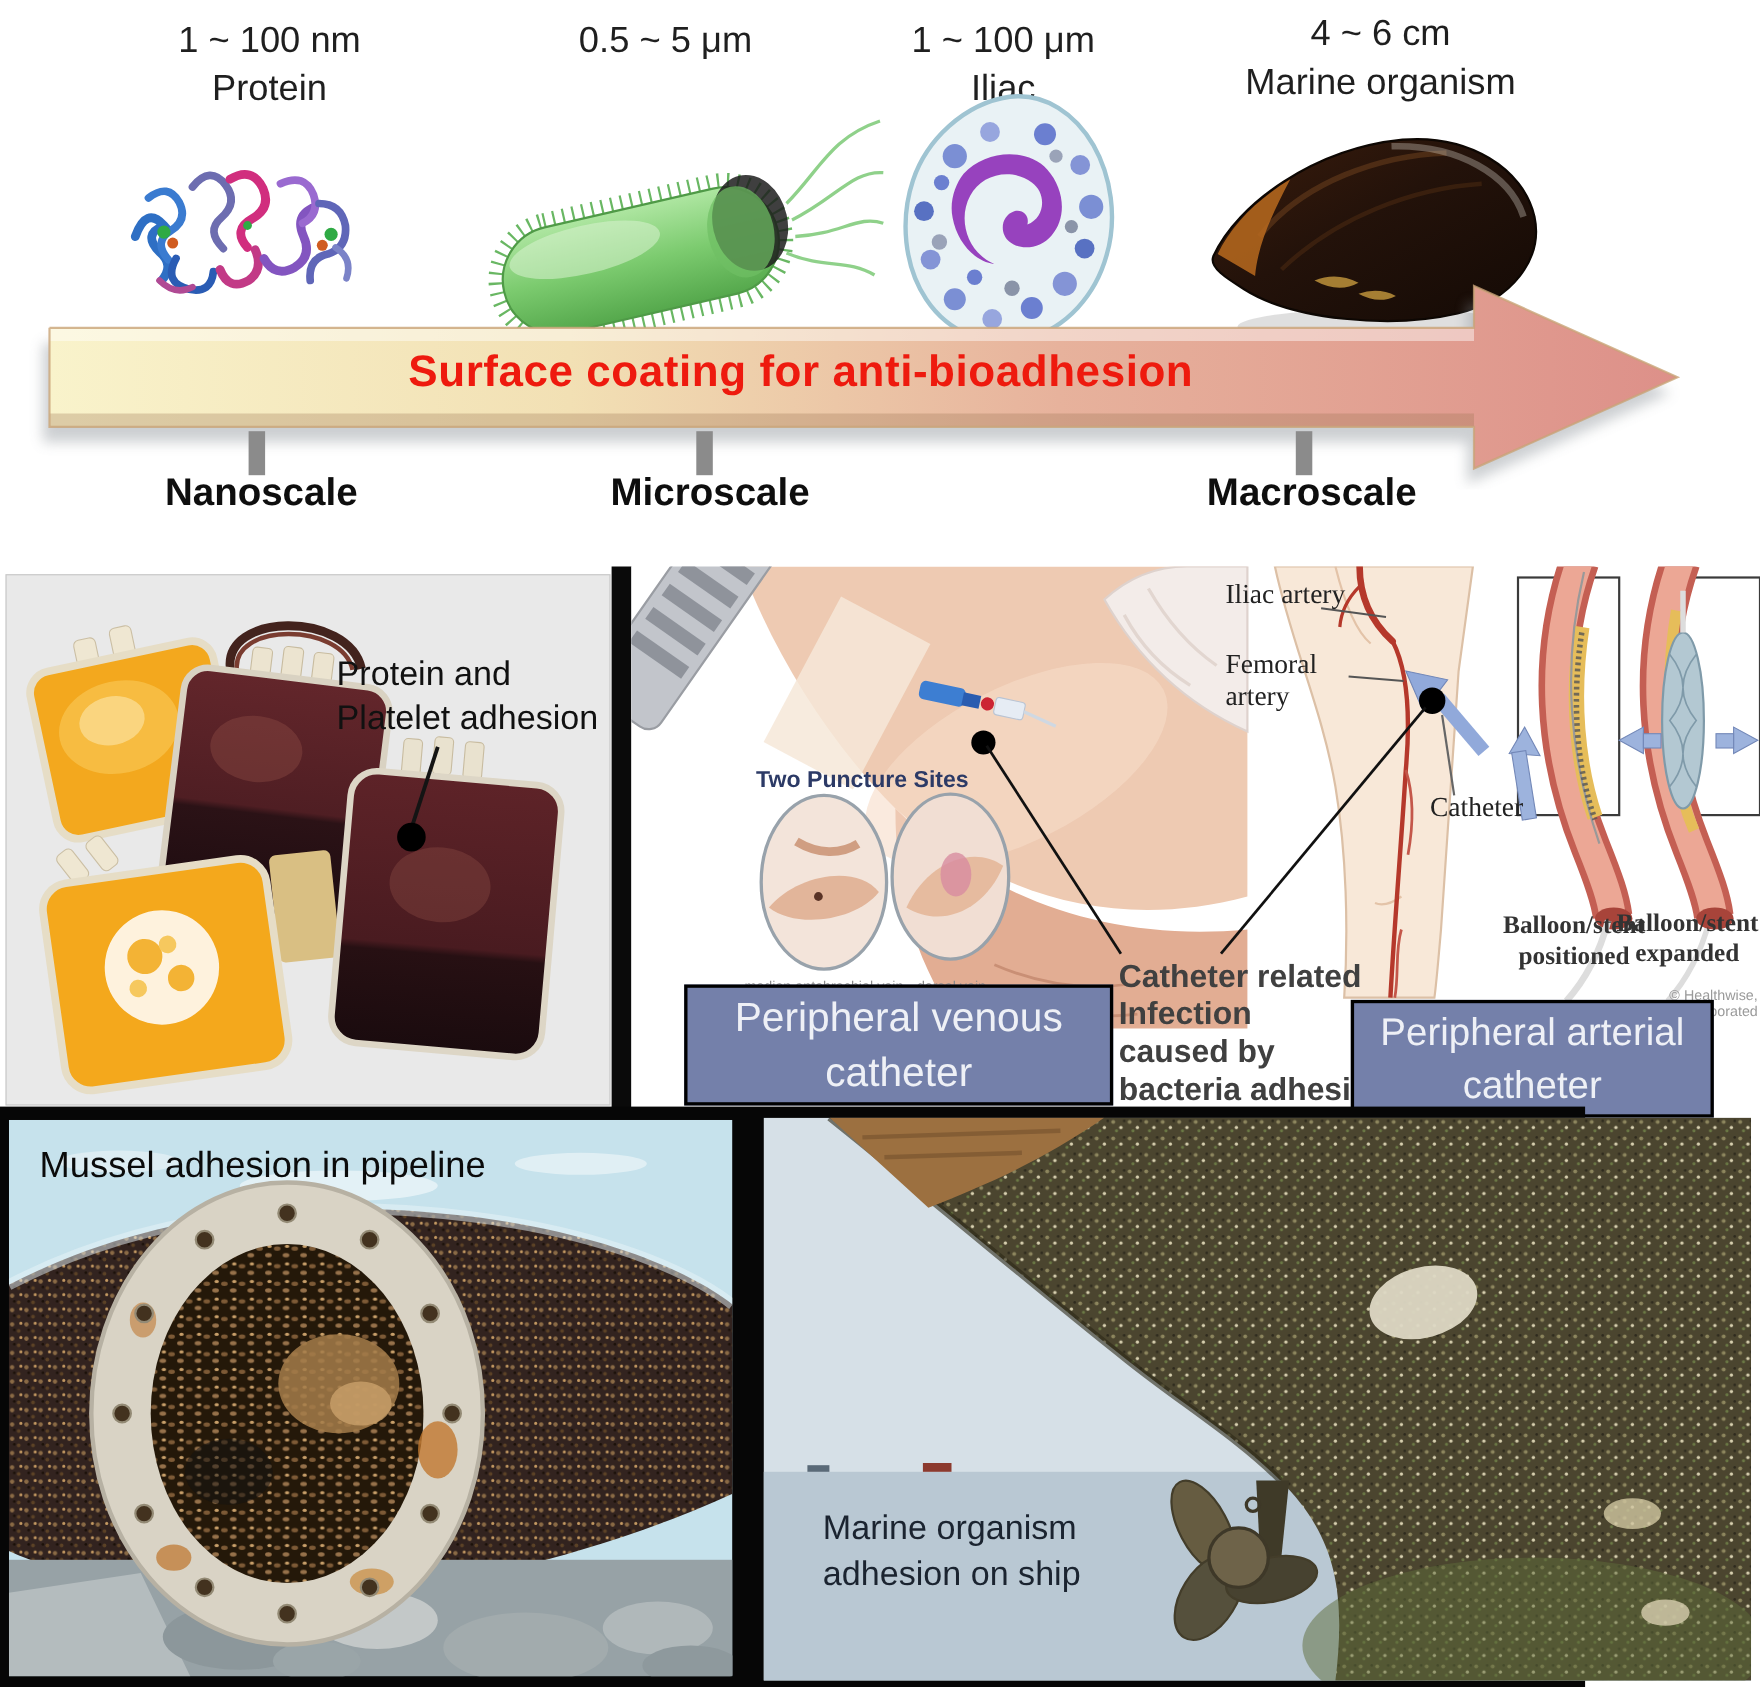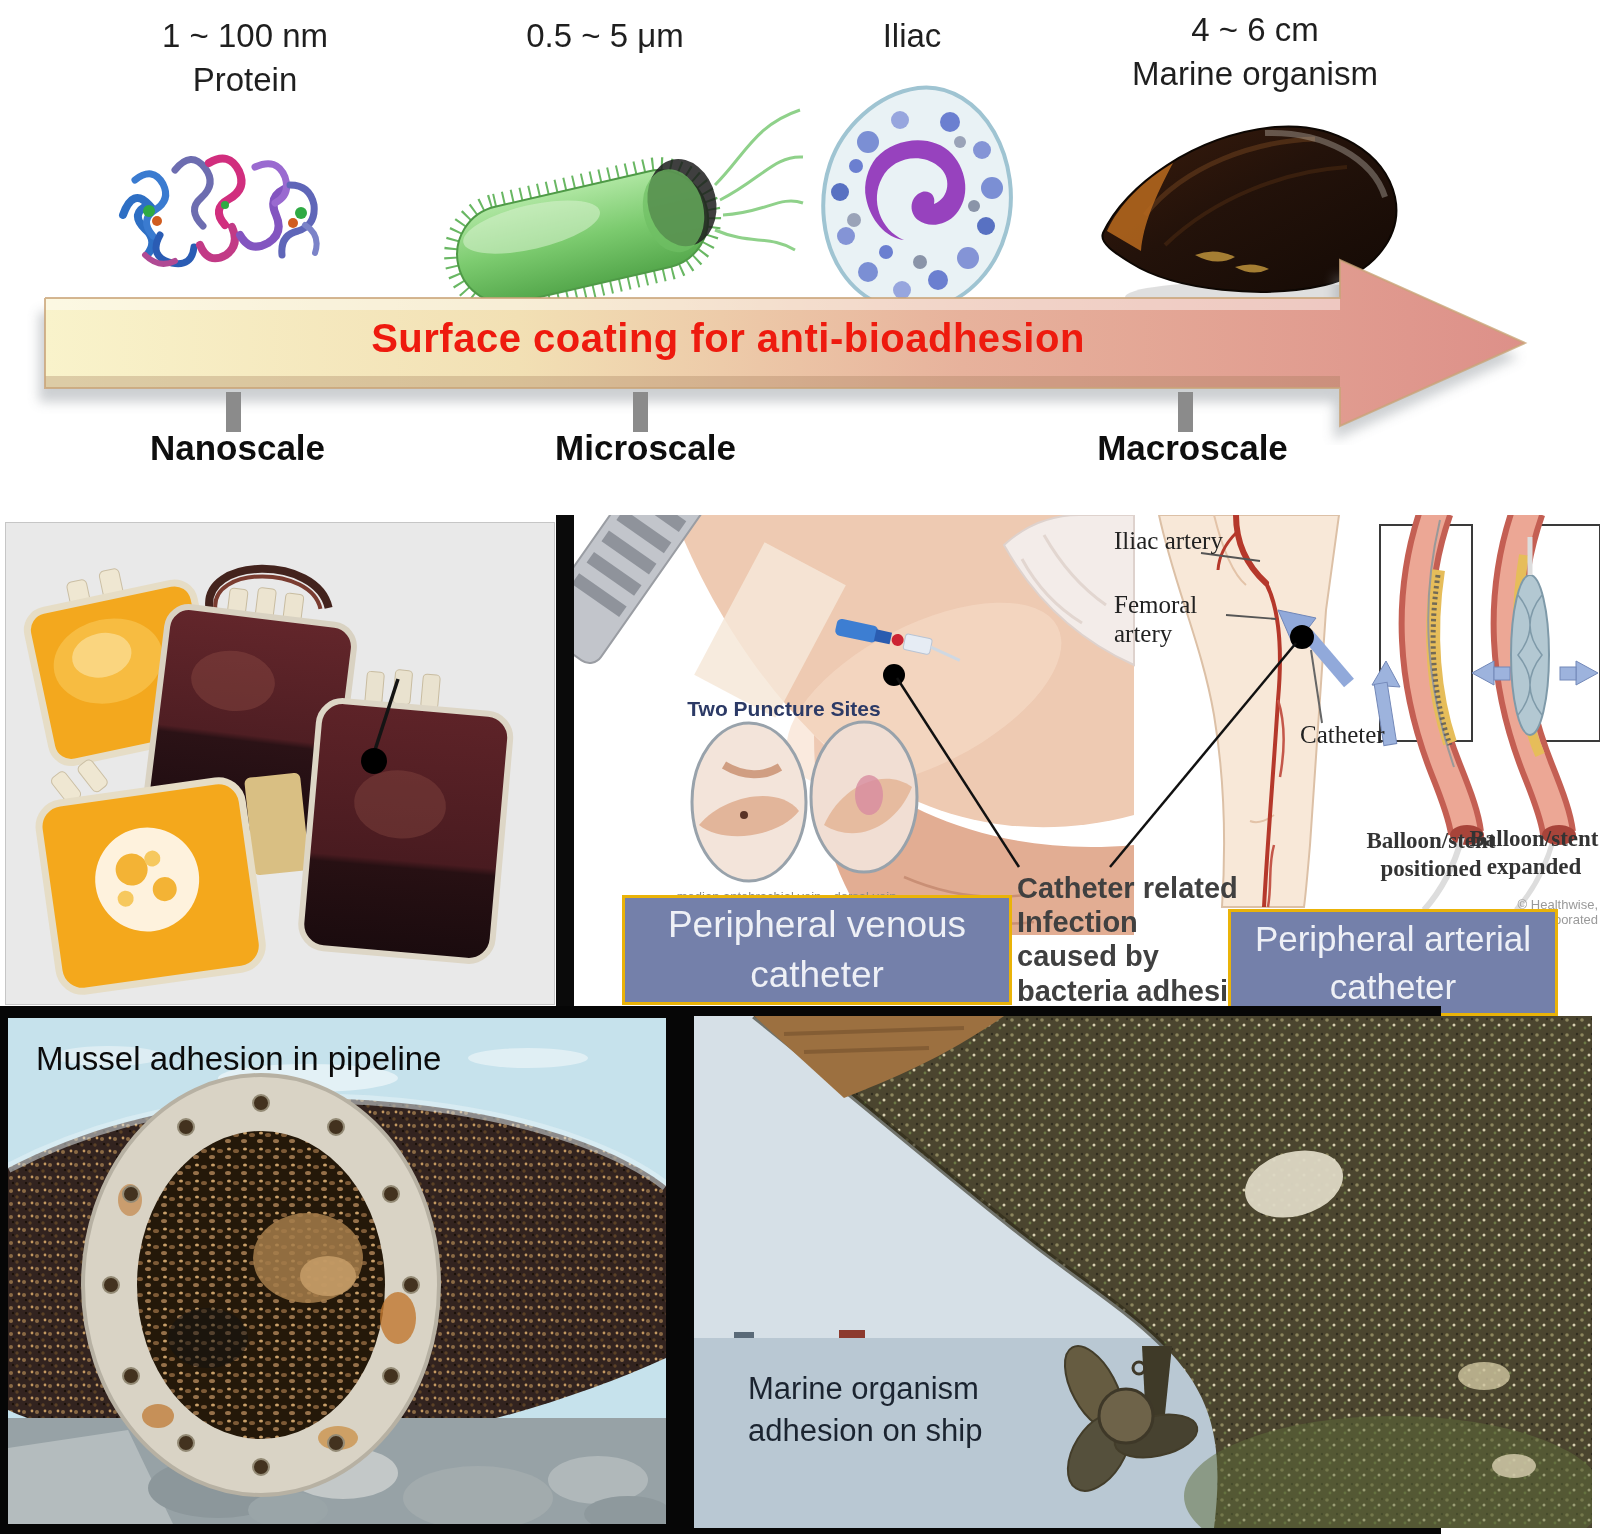--- a/index.html
+++ b/index.html
@@ -20,21 +20,21 @@
   .catheter-panel{position:absolute;left:574px;top:515px;width:1026px;height:492px;background:#ffffff;}
   .inset-title{position:absolute;left:95px;top:182px;width:230px;text-align:center;
                font-size:21px;font-weight:600;color:#2c3a66;}
   .inset-caption{position:absolute;font-size:13px;color:#8a8a8a;text-align:center;}
   .serif-label{position:absolute;font-family:"Liberation Serif",serif;font-size:25px;line-height:1.15;color:#222;}
   .stent-label{position:absolute;font-family:"Liberation Serif",serif;font-size:23px;line-height:1.22;
                color:#333;text-align:center;font-weight:600;}
   .credit{position:absolute;left:876px;top:382px;width:148px;font-size:13px;color:#9a9a9a;text-align:right;}
   .center-note{position:absolute;left:443px;top:356px;width:250px;font-size:29px;font-weight:600;
                line-height:1.18;color:#404040;}
-  .blue-box{position:absolute;background:#7480aa;border:3px solid #eab308;box-sizing:border-box;
+  .blue-box{position:absolute;background:#7480aa;border:3px solid #000000;box-sizing:border-box;
             color:#eef0f6;text-align:center;display:flex;flex-direction:column;justify-content:center;
             line-height:1.35;}
   .blue-box.venous{left:48px;top:380px;width:390px;height:110px;font-size:37px;}
   .blue-box.arterial{left:654px;top:376px;width:330px;height:107px;font-size:35px;margin-top:18px;}
   
   .bottom-row{position:absolute;left:0;top:1006px;width:1441px;height:528px;background:#060606;}
   .photo{position:absolute;overflow:hidden;}
   .pipe-label{position:absolute;left:28px;top:22px;font-size:33px;font-weight:500;color:#0b0b0b;}
   .ship-label{position:absolute;left:54px;top:352px;font-size:31px;line-height:1.35;color:#1b2430;font-weight:500;}
   .line-block span{display:block;}
@@ -45,20 +45,21 @@
 <div class="figure">
 
   <div class="size-label line-block" style="left:80px;top:14px;width:330px;">
     <span>1 ~ 100 nm</span>
     <span>Protein</span>
   </div>
   <div class="size-label line-block" style="left:440px;top:14px;width:330px;">
     <span>0.5 ~ 5 μm</span>
   </div>
   <div class="size-label line-block" style="left:762px;top:14px;width:300px;">
+    <span>1 ~ 100 μm</span>
     <span>Iliac</span>
   </div>
   <div class="size-label line-block" style="left:1060px;top:8px;width:390px;">
     <span>4 ~ 6 cm</span>
     <span>Marine organism</span>
   </div>
 
   <svg class="abs" style="left:105px;top:125px;" width="240" height="165" viewBox="0 0 240 165">
     <g fill="none" stroke-linecap="round">
       <path d="M18 90 q10 -28 26 -10 q-20 8 -4 24 q14 12 2 26" stroke="#2e6fc4" stroke-width="8"></path>
@@ -229,20 +230,24 @@
         <rect x="348" y="152" width="17" height="34" rx="4" fill="#e9e2cf" stroke="#c8bca0"></rect>
         <rect x="376" y="148" width="17" height="34" rx="4" fill="#e9e2cf" stroke="#c8bca0"></rect>
         <rect x="404" y="150" width="17" height="34" rx="4" fill="#e9e2cf" stroke="#c8bca0"></rect>
         <rect x="304" y="184" width="192" height="248" rx="24" fill="url(#darkBag2)" stroke="#ddd6c6" stroke-width="6"></rect>
         <ellipse cx="392" cy="282" rx="46" ry="34" fill="#8a4a43" opacity=".4"></ellipse>
       </g>
 
       <line x1="392" y1="156" x2="368" y2="230" stroke="#141414" stroke-width="3.5"></line>
       <circle cx="368" cy="238" r="13" fill="#000"></circle>
     </svg>
+    <div class="blood-note line-block">
+      <span>Protein and</span>
+      <span>Platelet adhesion</span>
+    </div>
   </div>
 
   <div class="mid-divider"></div>
 
   <div class="catheter-panel">
     <svg width="1026" height="492" viewBox="0 0 1026 492">
 
       <g>
         <path d="M100 0 L 560 0 L 560 300 C 440 332 330 300 240 220 C 180 160 130 80 100 0 Z" fill="#eecab2"></path>
         <path d="M240 220 C 320 300 430 342 560 330 L 560 420 L 300 420 C 258 358 240 300 240 220 Z" fill="#e2ad93"></path>

